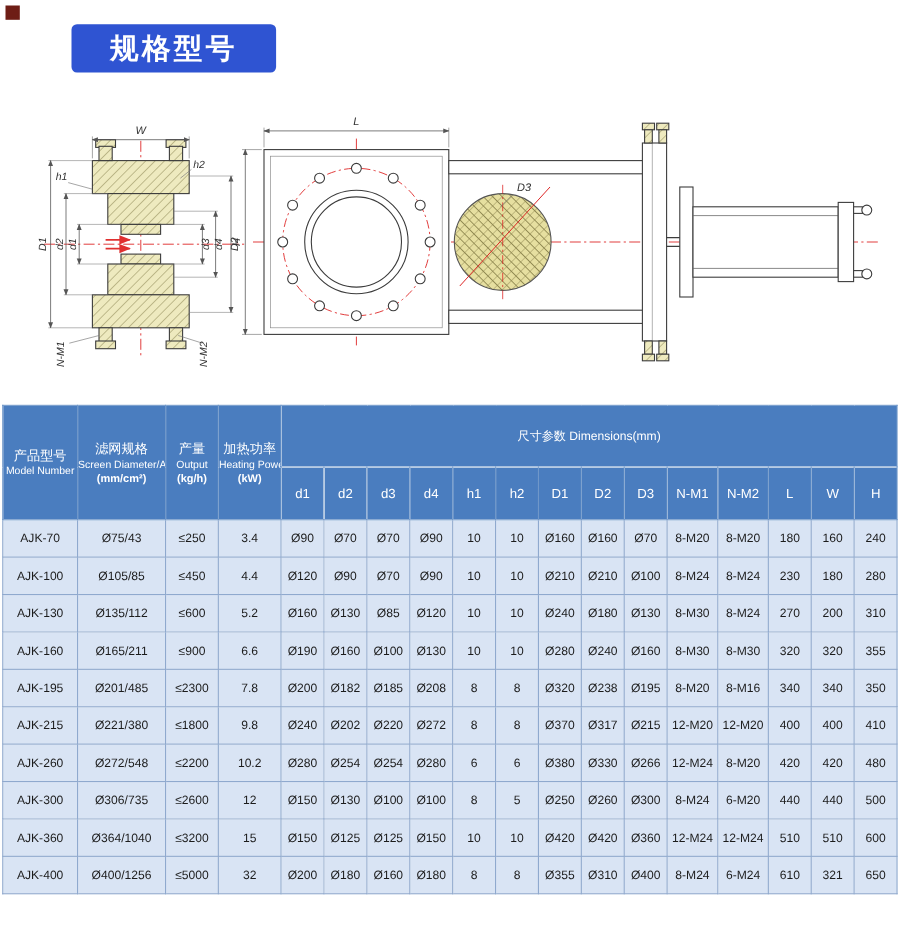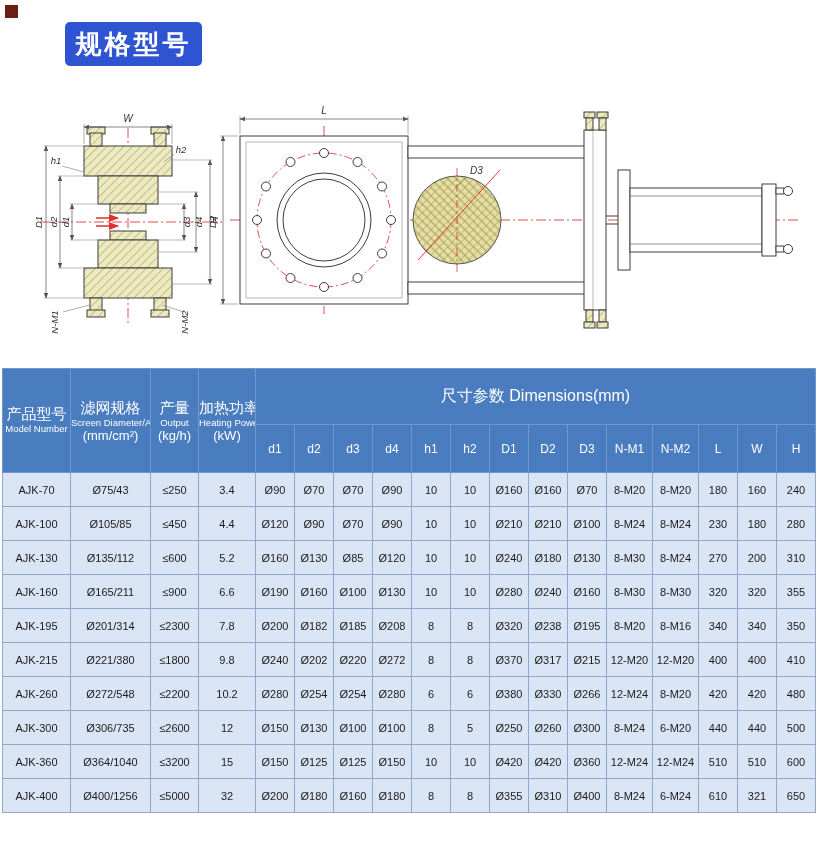--- a/index.html
+++ b/index.html
@@ -7,21 +7,21 @@
   body {
     width:817px; height:855px; position:relative;
     font-family:"Liberation Sans", sans-serif;
     overflow:hidden;
   }
   .corner-mark{
     position:absolute; left:5px; top:5px; width:13px; height:13px;
     background:#6e1d15;
   }
   .banner{
-    position:absolute; left:65px; top:22px; width:137px; height:44px;
+    position:absolute; left:65px; top:22px; width:186px; height:44px;
     background:#2f54d2; border-radius:5px;
     display:flex; align-items:center; justify-content:center;
   }
   .banner span{
     color:#ffffff; font-size:26px; font-weight:bold; letter-spacing:3px;
   }
   .drawing{
     position:absolute; left:0; top:100px; width:817px; height:258px;
   }
   .spec-table{
@@ -29,24 +29,24 @@
     border-collapse:collapse; table-layout:fixed;
   }
   .spec-table th, .spec-table td{
     border:1px solid #8fa9ce; text-align:center; vertical-align:middle;
     overflow:hidden; white-space:nowrap;
   }
   .spec-table thead th{
     background:#4a7dbf; color:#fff; font-weight:normal;
     border-color:#6f97c9;
   }
-  .hdr-zh{ font-size:15px; line-height:16px; }
+  .hdr-zh{ font-size:12px; line-height:16px; }
   .hdr-en{ font-size:9.5px; line-height:13px; }
-  .hdr-unit{ font-size:13px; line-height:13px; }
-  .dims-title-th{ height:56px; font-size:16px; }
+  .hdr-unit{ font-size:10px; line-height:13px;font-weight:bold; }
+  .dims-title-th{ height:56px; font-size:11px; }
   .dim-row th{ height:48px; font-size:12px; }
   .spec-table tbody td{
     background:#d9e4f4; color:#1c1c1c; font-size:11px; height:34px;
   }
   svg text{
     font-family:"Liberation Sans", sans-serif;
     font-style:italic; fill:#333;
   }
 </style>
 </head>
@@ -359,21 +359,21 @@
         <td>Ø240</td>
         <td>Ø160</td>
         <td>8-M30</td>
         <td>8-M30</td>
         <td>320</td>
         <td>320</td>
         <td>355</td>
       </tr>
       <tr>
         <td>AJK-195</td>
-        <td>Ø201/314</td>
+        <td>Ø201/485</td>
         <td>≤2300</td>
         <td>7.8</td>
         <td>Ø200</td>
         <td>Ø182</td>
         <td>Ø185</td>
         <td>Ø208</td>
         <td>8</td>
         <td>8</td>
         <td>Ø320</td>
         <td>Ø238</td>

